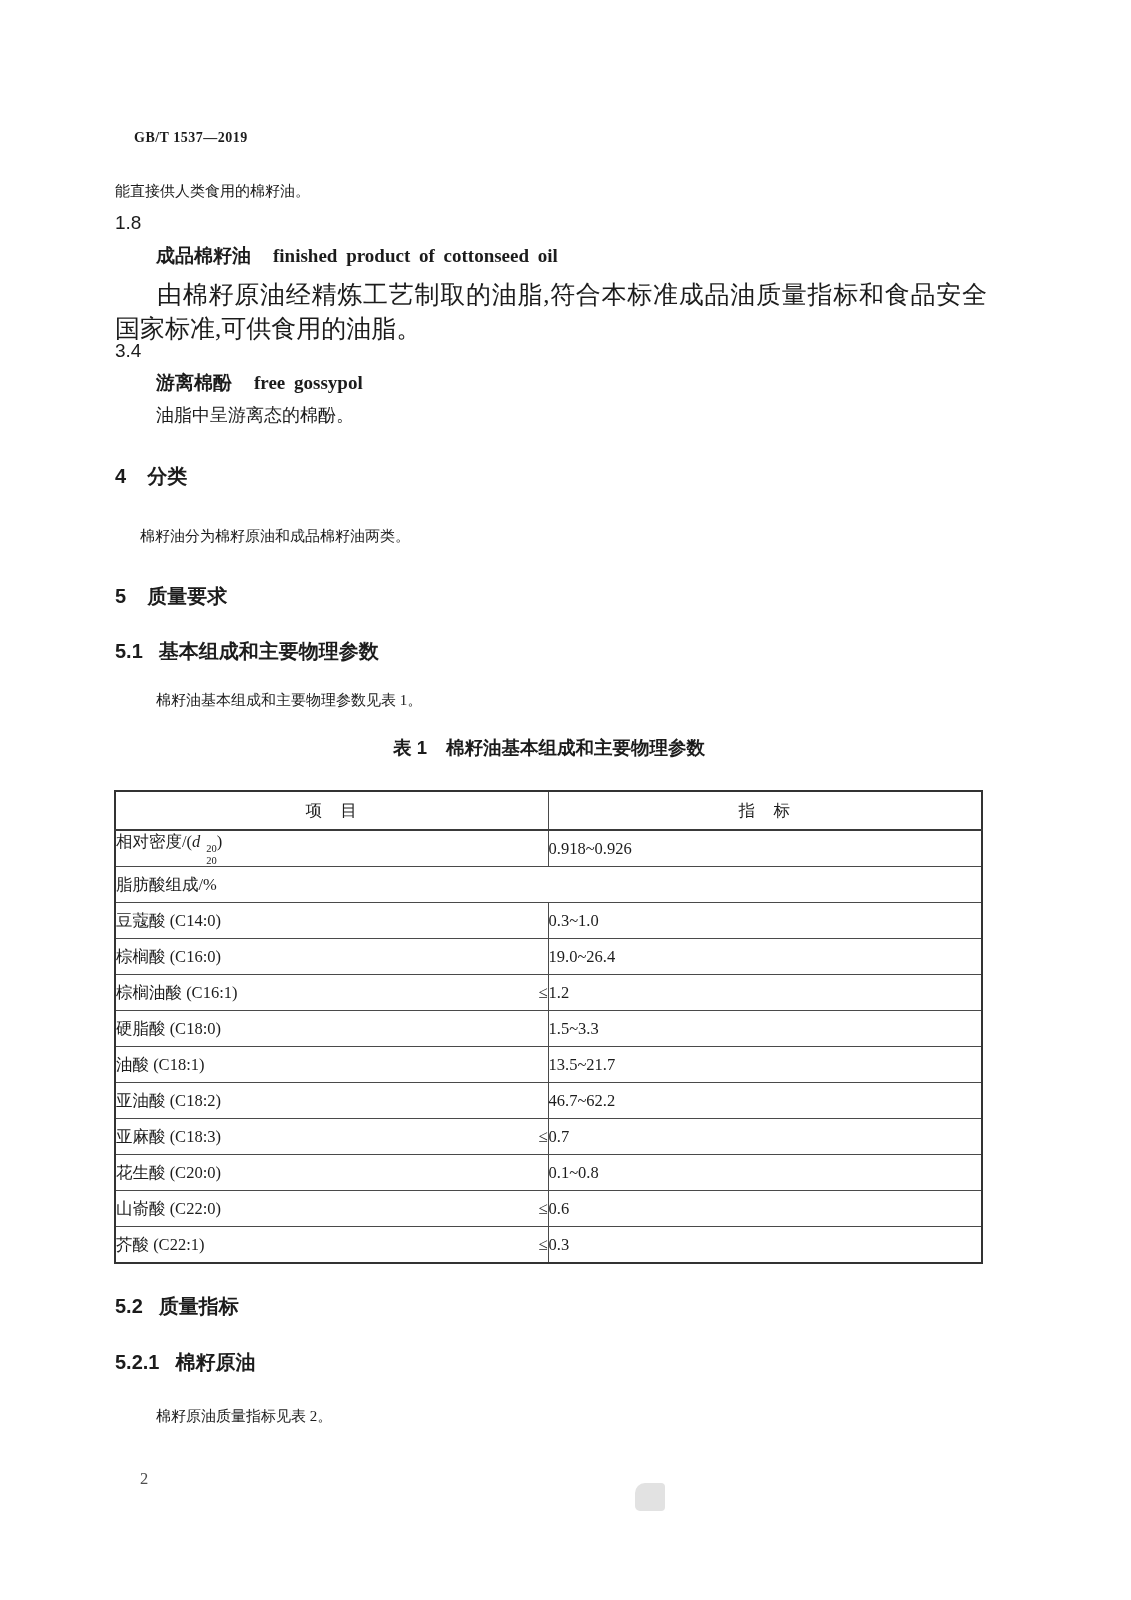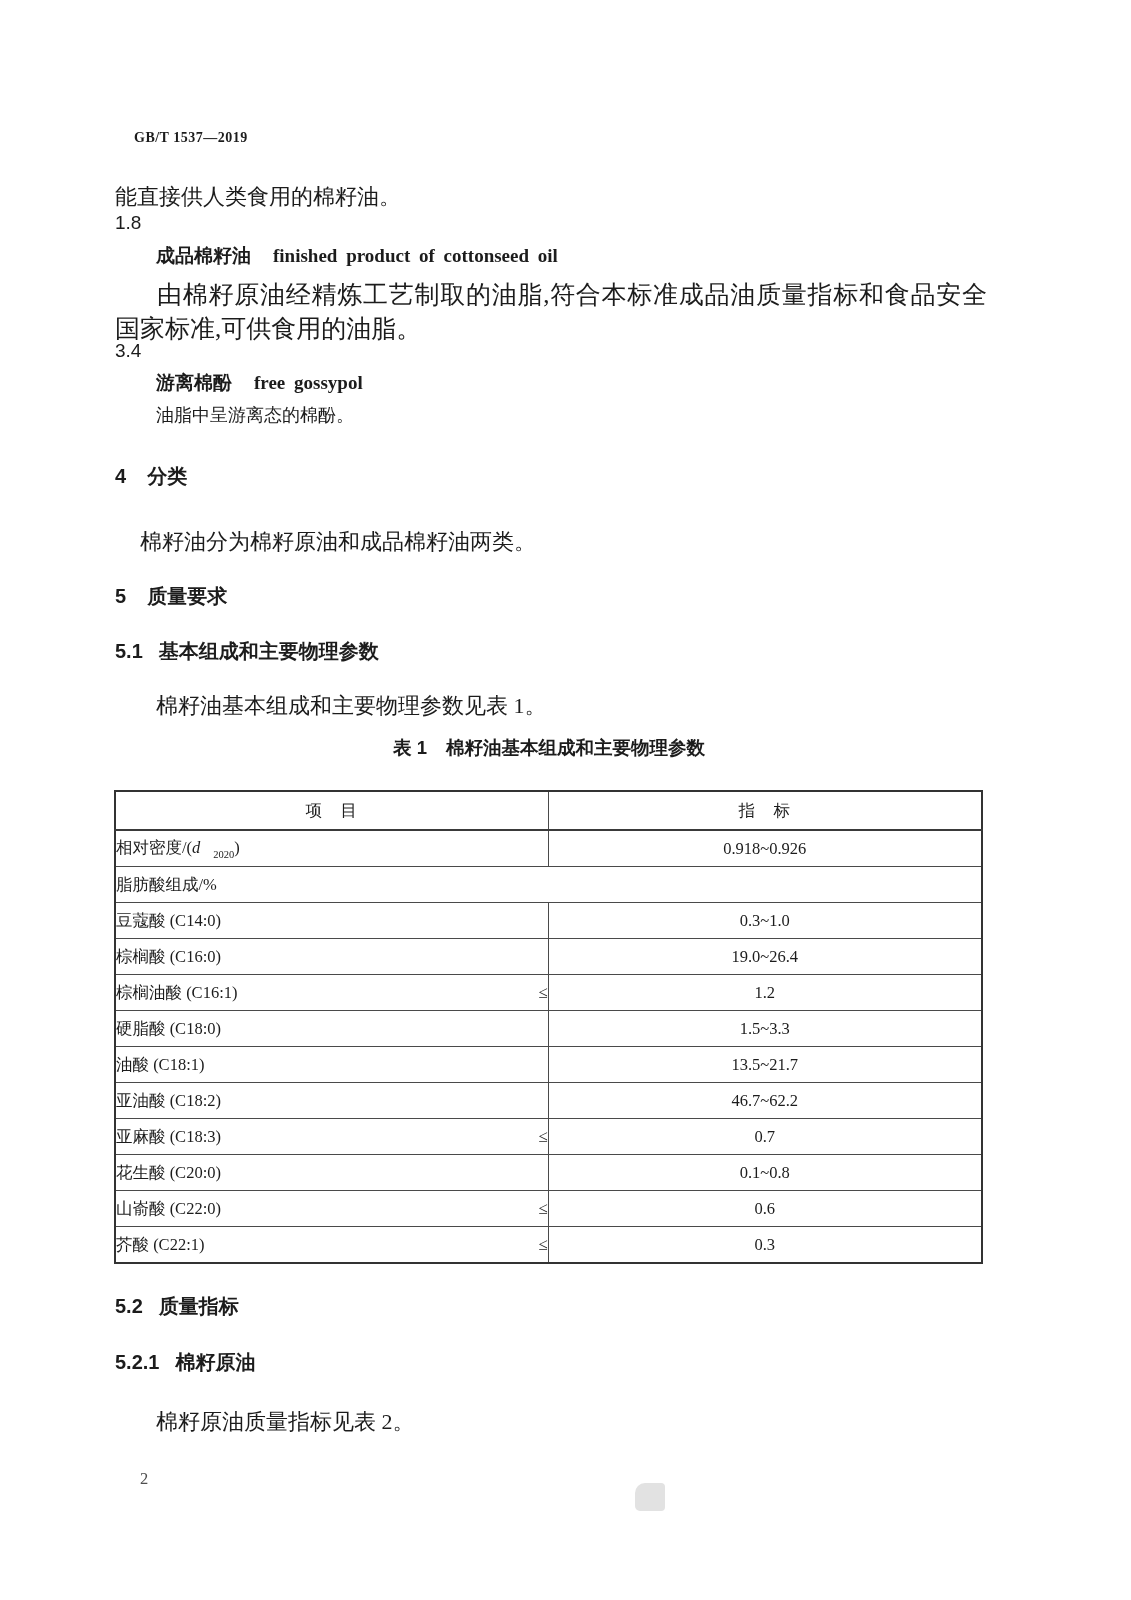--- a/index.html
+++ b/index.html
@@ -7,21 +7,21 @@
     width:1131px;height:1600px;position:relative;background:#ffffff;
     font-family:"Liberation Serif","DejaVu Serif",serif;color:#1c1c1c;
     overflow:hidden;
   }
   .abs{position:absolute;}
 
   .std-number{
     left:134px;top:130px;font-size:14px;font-weight:700;
     font-family:"Liberation Serif","DejaVu Serif",serif;letter-spacing:.5px;
   }
-  .body-text{font-size:22px;line-height:1.55;}
+  .body-text{font-size:15px;line-height:1.55;}
   .intro{left:115px;top:180px;}
   .clause-num{left:115px;font-size:19px;font-family:"Liberation Sans","DejaVu Sans",sans-serif;}
   .num33{top:212px;}
   .num34{top:340px;}
   .term-line{left:156px;font-size:19px;font-weight:700;}
   .term33{top:243px;}
   .term34{top:370px;}
   .term-zh{font-family:"Liberation Sans","DejaVu Sans",sans-serif;font-weight:700;margin-right:22px;}
   .term-en{font-family:"Liberation Serif","DejaVu Serif",serif;font-weight:700;word-spacing:4px;}
   .def33{left:115px;top:278px;width:872px;text-indent:42px;text-align:justify;font-size:25px;line-height:34px;}
@@ -61,26 +61,26 @@
   }
   table.t1 th{
     font-weight:400;text-align:center;height:37px;
     border-bottom:2px solid #3a3a3a;letter-spacing:1px;
   }
   table.t1{border:2px solid #333333;padding-left:32px;}
   table.t1 tr:first-child th{border-top:2px solid #333333;}
   td.item-cell{padding-left:18px;padding-right:13px;}
   .item-flex{display:flex;justify-content:space-between;align-items:center;width:100%;}
   td.span-cell{padding-left:18px;}
-  td.val-cell{text-align:center;}
+  td.val-cell{}
   .leq{font-size:17px;}
   .dsym{font-style:italic;font-family:"Liberation Serif","DejaVu Serif",serif;}
   .supsub{
-    display:inline-flex;flex-direction:row;align-items:flex-end;
-    font-size:10.5px;line-height:1.05;vertical-align:-5px;margin-left:13px;
+    display:inline-flex;flex-direction:column;align-items:flex-end;
+    font-size:10.5px;line-height:1.05;vertical-align:-5px;margin-left:6px;
   }
   .page-num{left:140px;top:1469px;font-size:16.5px;color:#4e4e4e;}
   .corner-box{
     left:635px;top:1483px;width:30px;height:28px;background:#e2e2e2;
     border-radius:10px 4px 4px 5px;
   }
 </style>
 </head>
 <body>
 

